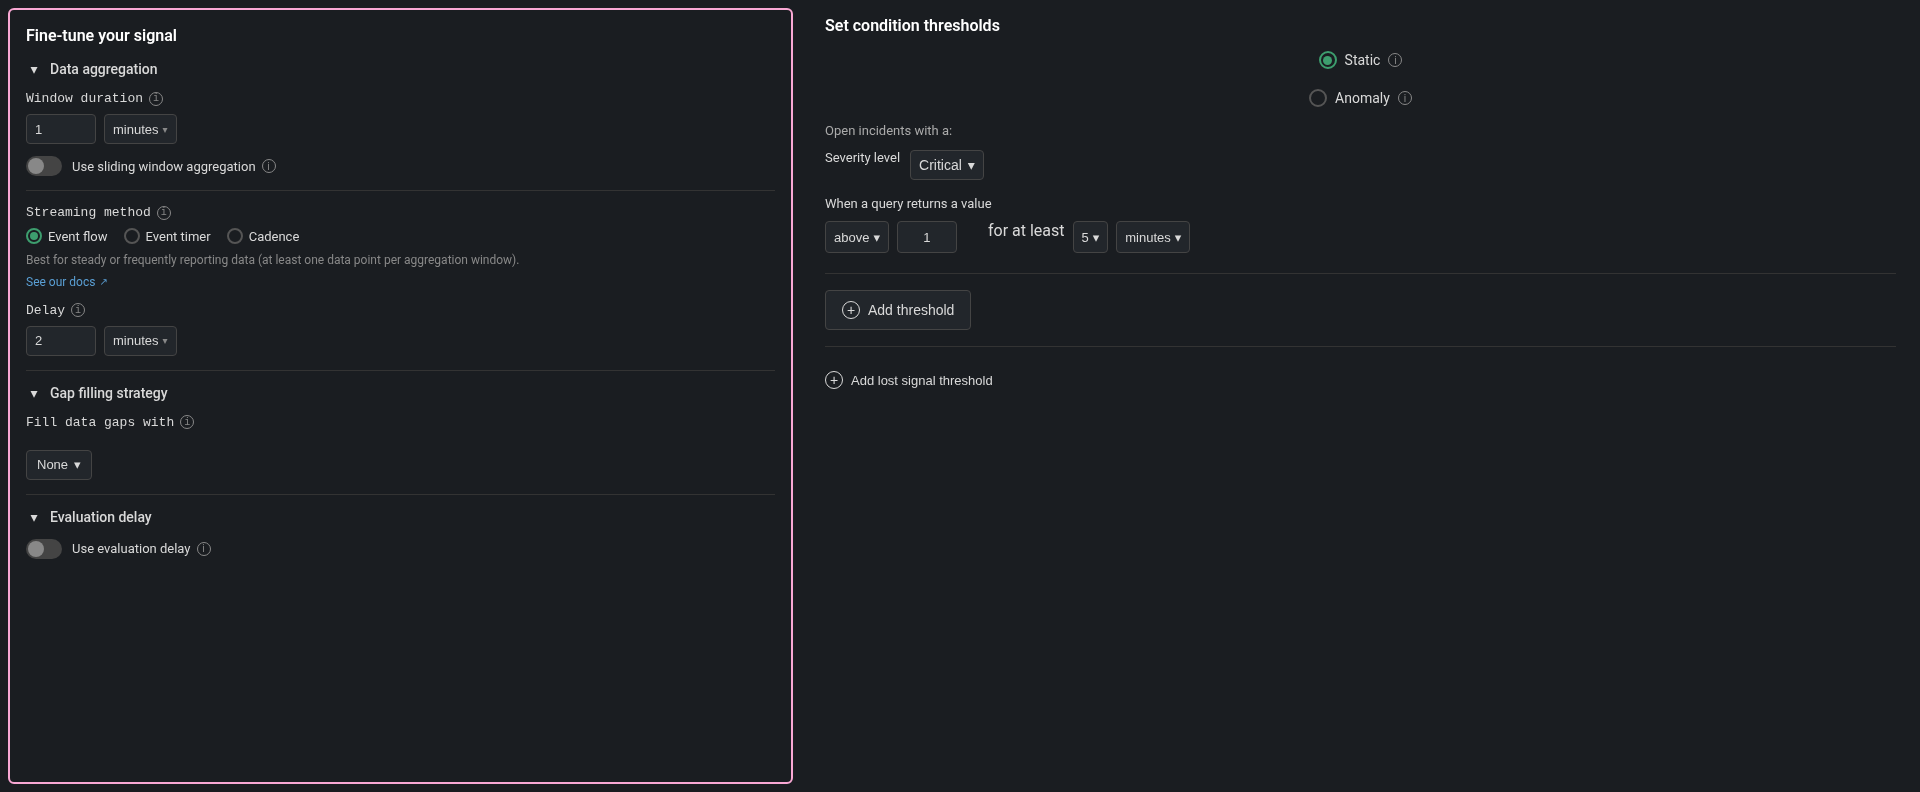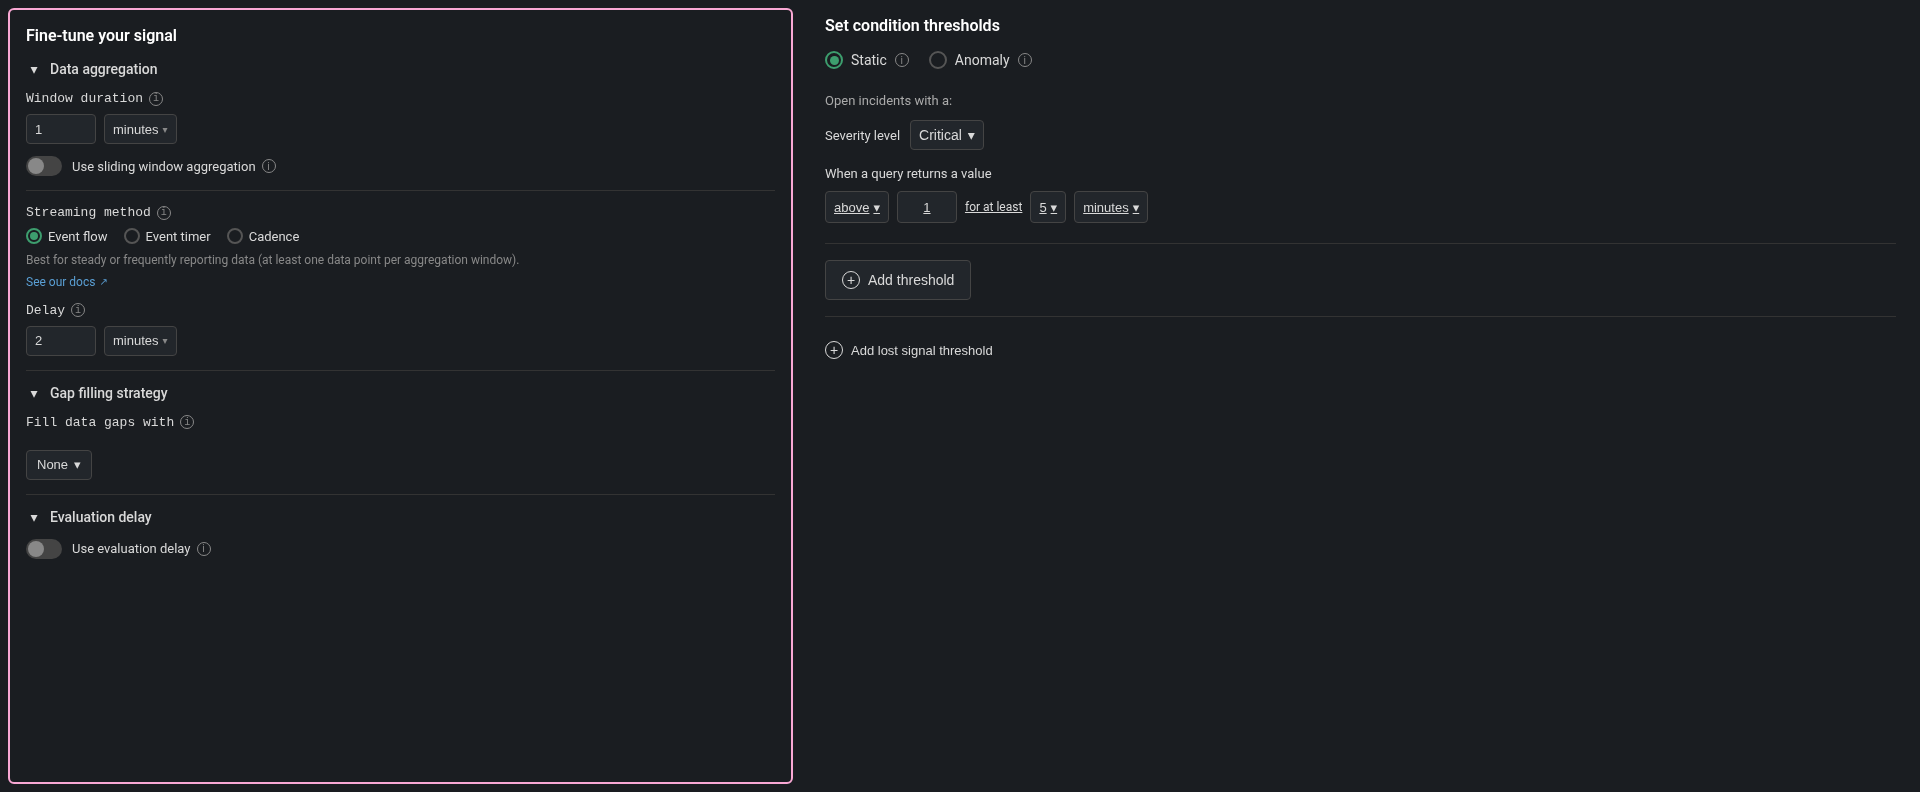--- a/index.html
+++ b/index.html
@@ -215,21 +215,22 @@
       border: none;
       border-top: 1px solid #333;
       margin: 14px 0;
     }
 
     
     .threshold-type-row {
       display: flex;
       align-items: center;
       gap: 20px;
-      margin-bottom: 24px;
+      margin-bottom: 16px;
+      flex-direction: column;
     }
 
     .radio-option-right {
       display: flex;
       align-items: center;
       gap: 8px;
       cursor: pointer;
       font-size: 14px;
     }
 
@@ -257,21 +258,21 @@
     }
 
     .open-incidents-label {
       font-size: 13px;
       color: #aaa;
       margin-bottom: 12px;
     }
 
     .severity-row {
       display: flex;
-      align-items: center;
+      align-items: flex-start;
       gap: 10px;
       margin-bottom: 16px;
     }
 
     .severity-label {
       font-size: 13px;
       color: #d9d9d9;
     }
 
     .severity-select {
@@ -289,25 +290,23 @@
     }
 
     .when-label {
       font-size: 13px;
       color: #d9d9d9;
       margin-bottom: 10px;
     }
 
     .condition-row {
       display: flex;
-      align-items: center;
       gap: 8px;
       margin-bottom: 20px;
       flex-wrap: wrap;
-      text-decoration: underline;
     }
 
     .condition-select {
       height: 32px;
       background: #22262b;
       border: 1px solid #444;
       border-radius: 4px;
       color: #d9d9d9;
       padding: 0 8px;
       font-size: 13px;
@@ -323,22 +322,23 @@
       background: #22262b;
       border: 1px solid #444;
       border-radius: 4px;
       color: #d9d9d9;
       padding: 0 8px;
       font-size: 13px;
       text-align: center;
     }
 
     .condition-text {
-      font-size: 12px;
-      color: #d9d9d9;
+      font-size: 16px;
+      color: #d9d9d9;
+      margin-left: 23px;
     }
 
     .add-threshold-btn {
       display: flex;
       align-items: center;
       gap: 8px;
       padding: 10px 16px;
       background: #22262b;
       border: 1px solid #444;
       border-radius: 4px;

